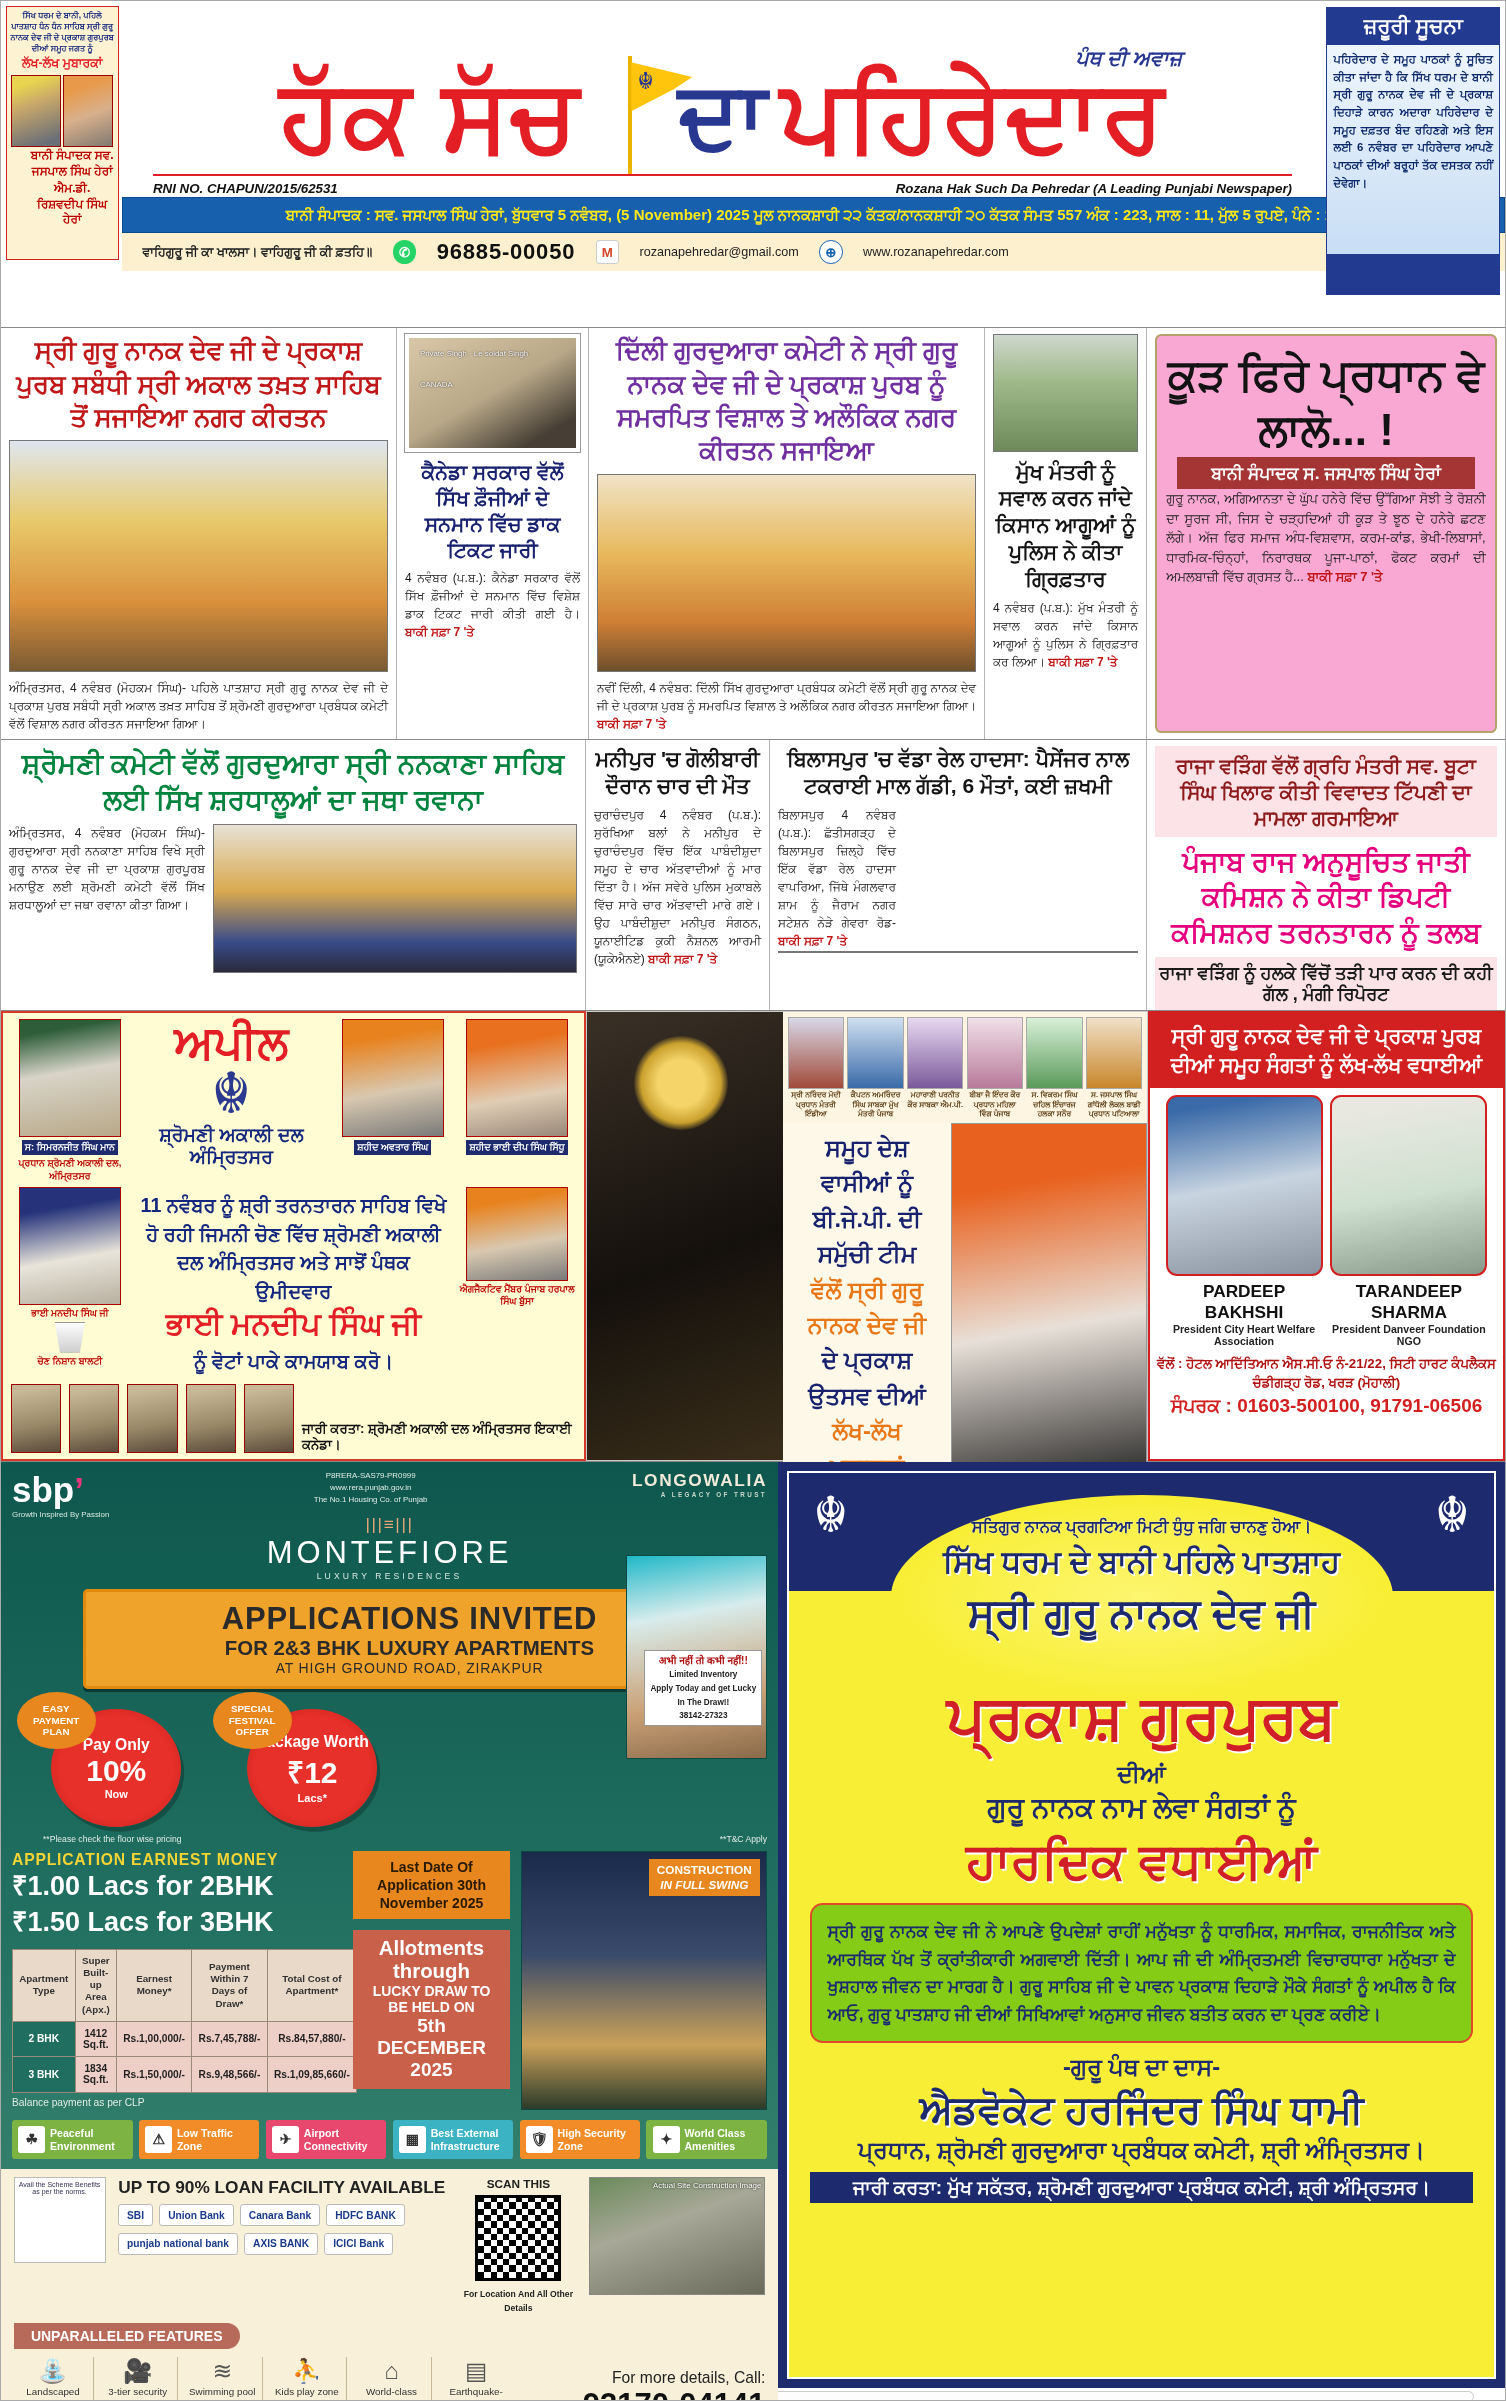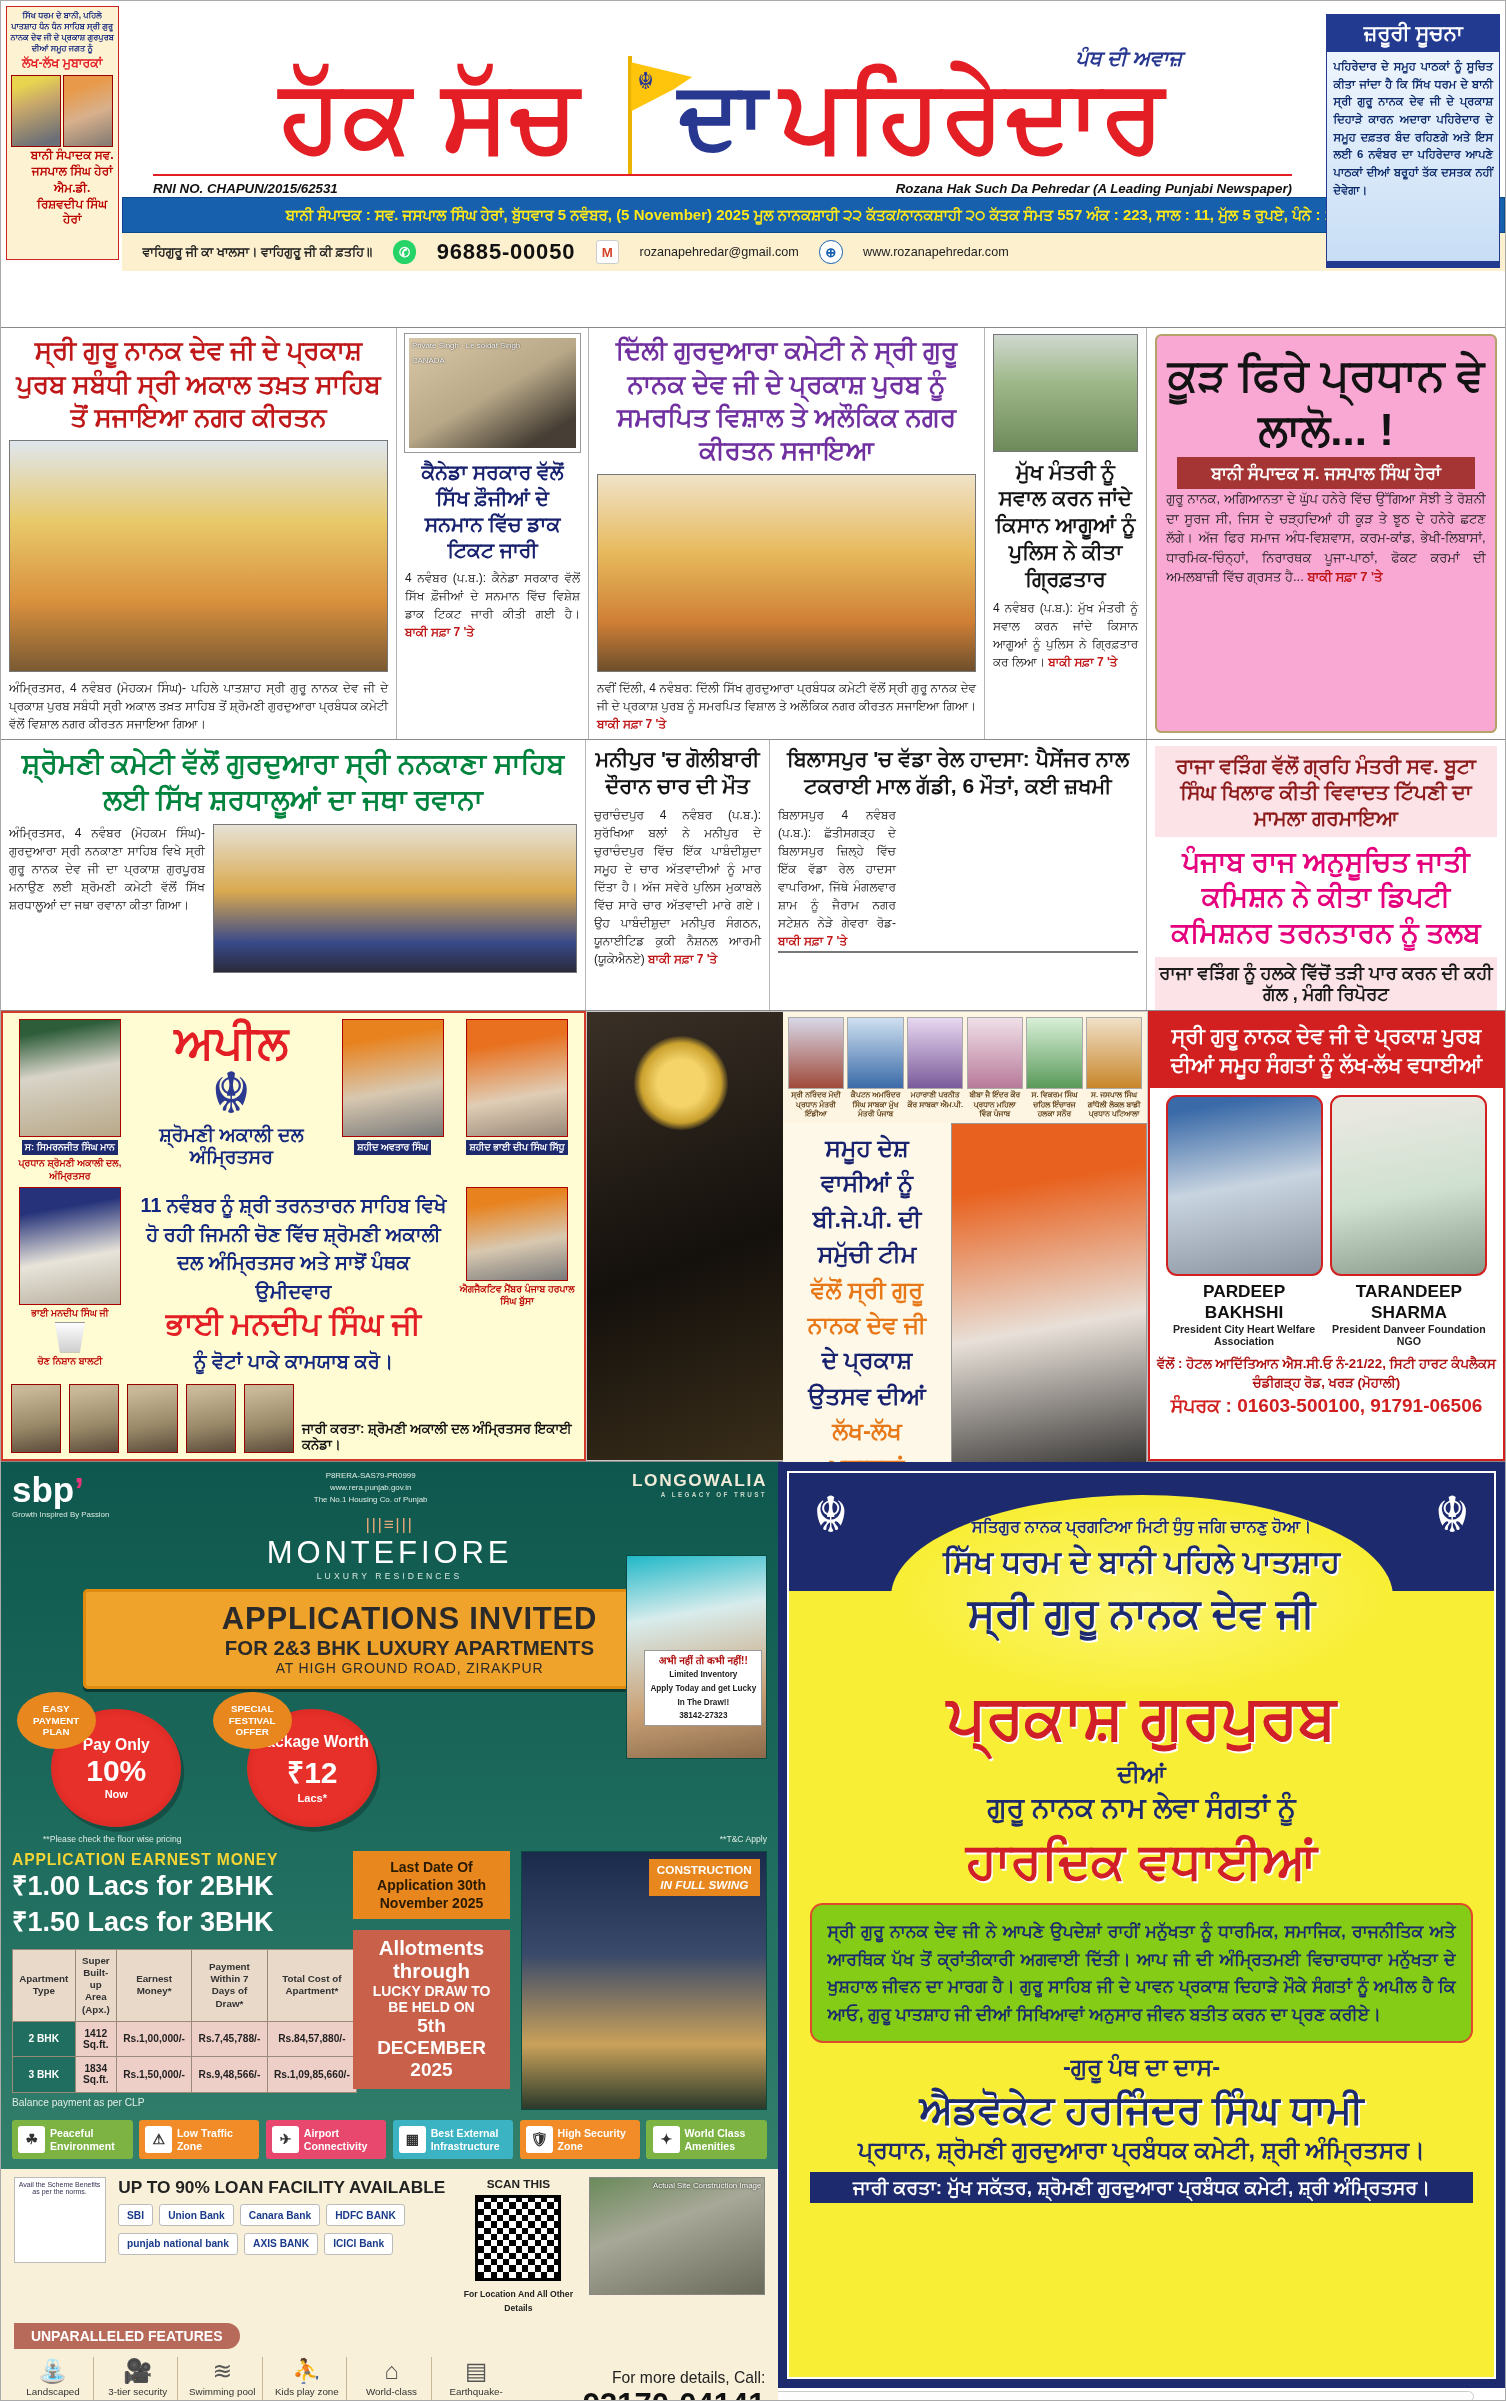--- a/index.html
+++ b/index.html
@@ -19,21 +19,21 @@
   .masthead{margin-left:121px;margin-right:182px;height:196px;position:relative;text-align:center;}
   .tagline{position:absolute;right:141px;top:46px;color:#283891;font-weight:bold;font-size:20.4px;font-style:italic;}
   .title-row{display:flex;align-items:center;justify-content:center;gap:14px;padding-top:55px;}
   .t-red{color:#e31e24;font-size:100px;font-weight:bold;letter-spacing:1.6px;line-height:1;}
   .t-blue{color:#283891;font-size:93px;font-weight:bold;line-height:1;}
   .flag{position:relative;width:71px;height:118px;}
   .flag .pole{position:absolute;left:35px;top:0;width:3.9px;height:118px;background:#e8b400;}
   .flag .cloth{position:absolute;left:38px;top:6.3px;width:61px;height:49px;background:#ffc40c;clip-path:polygon(0 0,100% 30%,70% 55%,0 100%);}
   .flag .kh{position:absolute;left:44px;top:11px;color:#283891;font-size:23.6px;}
   .mast-sub{display:flex;justify-content:space-between;margin:0 31px;border-top:2.4px solid #e31e24;padding-top:4.7px;font-style:italic;font-weight:bold;color:#111;font-size:13.3px;}
-  .notice{position:absolute;right:4.7px;top:13px;width:174px;height:254px;border:1.6px solid #223a8f;background:#223a8f;}
+  .notice{position:absolute;right:4.7px;top:6px;width:174px;height:288px;border:1.6px solid #223a8f;background:#223a8f;}
   .notice-h{background:#223a8f;color:#fff;font-size:21px;font-weight:bold;text-align:center;padding:6.3px 1.6px;}
   .notice-b{background:linear-gradient(#eef5fd,#c8def5);color:#0d2b6b;font-weight:bold;font-size:11.4px;line-height:1.55;padding:6.3px;height:209px;text-align:justify;}
   .blue-bar{margin-left:121px;height:36px;background:#1660ae;border:1.6px solid #0d4a8c;color:#ffe81a;display:flex;align-items:center;justify-content:center;font-weight:bold;font-size:15px;}
   .contact-bar{margin-left:121px;height:38px;background:#fdf0cf;display:flex;align-items:center;gap:20.4px;padding:0 20.4px;}
   .slogan{font-size:12.6px;font-weight:bold;color:#222;}
   .cicon{width:23.6px;height:23.6px;border-radius:50%;display:inline-flex;align-items:center;justify-content:center;color:#fff;font-size:13.3px;font-weight:bold;}
   .wa{background:#25d366;}
   .gm{background:#fff;color:#d5452c;border:0.8px solid #ccc;border-radius:3.1px;}
   .gl{background:#fff;color:#1660ae;border:1.6px solid #1660ae;}
   .phone-big{font-size:22px;font-weight:bold;color:#111;letter-spacing:0.8px;}
@@ -56,21 +56,21 @@
   .more{color:#c01718;font-weight:bold;white-space:nowrap;}
   .photo{width:100%;border:0.8px solid #777;}
   .ph-kirtan{background:linear-gradient(180deg,#dfe6ee 0%,#e8c96a 35%,#d9903d 70%,#7a5a33 100%);}
   .ph-delhi{background:linear-gradient(180deg,#f0e3c8 0%,#e7b95c 40%,#cf7f35 75%,#6e4f2c 100%);}
   .ph-farmers{background:linear-gradient(180deg,#cfd8cf 0%,#9fb98a 40%,#6f8a5a 100%);}
   .ph-jatha{background:linear-gradient(180deg,#e6e2d5 0%,#d9a94f 45%,#394a8a 80%,#2a2a3a 100%);}
   .ph-train{background:linear-gradient(160deg,#9fb3c8 0%,#e0c070 35%,#4a5d8a 70%,#3a3a3a 100%);}
   .ph-stamp{background:linear-gradient(150deg,#d8c8a8 0%,#b8a888 50%,#473f35 85%);border:4.7px solid #fff;outline:0.8px solid #999;}
   .ph-letter{background:linear-gradient(#fdfdfd,#e8e8e8);}
   .ph-warring{background:linear-gradient(160deg,#d83a2a 0%,#caa96a 45%,#3a5a3a 100%);}
-  .stamp-lab{font-size:7.9px;color:#fff;padding:3px;text-shadow:0 0 1.6px #000;}
+  .stamp-lab{font-size:7.9px;color:#fff;padding:11px;text-shadow:0 0 1.6px #000;}
   .ed-box{background:#f9a8d4;border:2.4px solid #b5a269;border-radius:6.3px;padding:11px 9.4px;height:100%;display:flex;flex-direction:column;gap:0;}
   .ed-title{font-size:44px;font-weight:bold;color:#131313;text-align:center;line-height:1.25;}
   .ed-byline{background:#a53434;color:#fff;text-align:center;font-size:17.3px;font-weight:bold;padding:5.5px 3.1px;margin:0 11px;}
 
   
   .ads-row{display:flex;border-top:1.6px solid #8a8a8a;height:451px;}
   .appeal{width:585px;background:#fffbd2;border:2.4px solid #d43a2a;padding:6.3px 7.9px;position:relative;display:flex;flex-direction:column;}
   .appeal-title{color:#e31e24;font-size:46px;font-weight:bold;text-align:center;line-height:1;}
   .appeal-org{color:#14277e;font-size:19px;font-weight:bold;text-align:center;margin-top:1.6px;}
   .appeal-top{display:flex;justify-content:space-between;gap:6.3px;}

